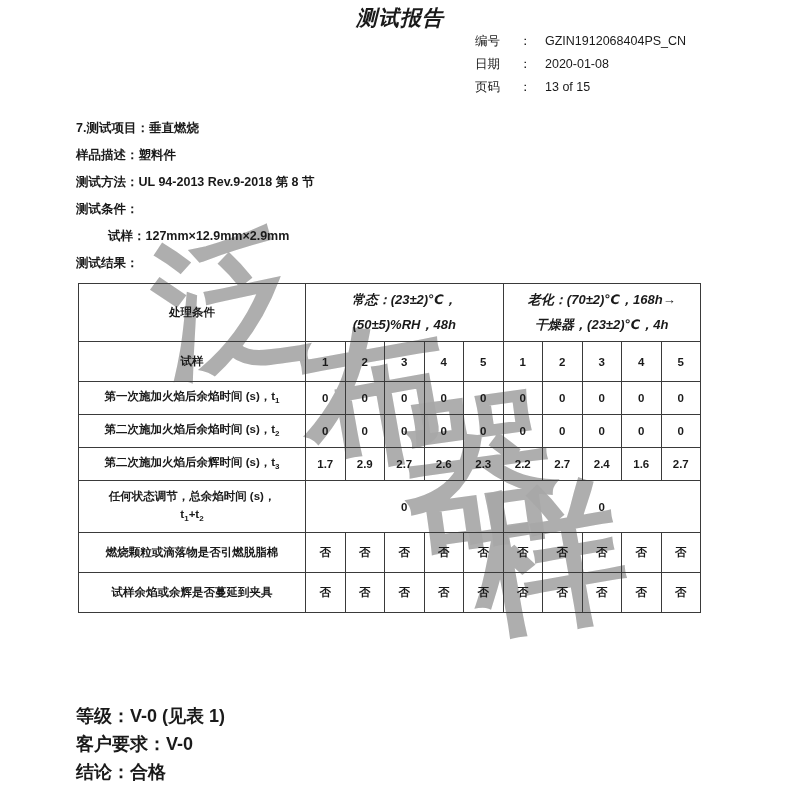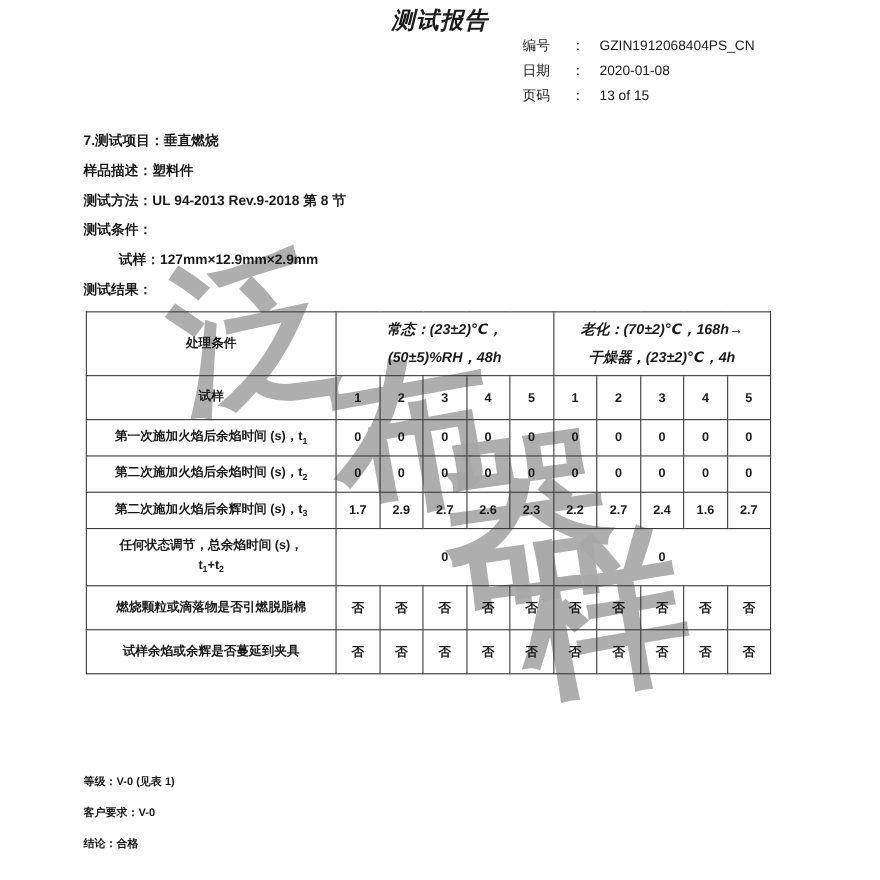--- a/index.html
+++ b/index.html
@@ -115,21 +115,21 @@
   .col-label { width: 227px; }
   .col-n { width: 39.5px; }
   sub { font-size: 8px; }
 
   
   #footer {
     position: absolute;
     left: 76px;
     top: 704px;
     z-index: 10;
-    font-size: 10px;
+    font-size: 18px;
     font-weight: 700;
   }
   #footer .line { height: 28px; white-space: nowrap; }
 </style>
 </head>
 <body>
 
 <div id="watermark">
     <div class="wm-char" style="left: 155px; top: 225px; font-size: 150px; color: rgb(168, 168, 168); transform: rotate(-12deg);">泛</div>
     <div class="wm-char" style="left: 300px; top: 320px; font-size: 150px; color: rgb(168, 168, 168); transform: rotate(-10deg);">布</div>

